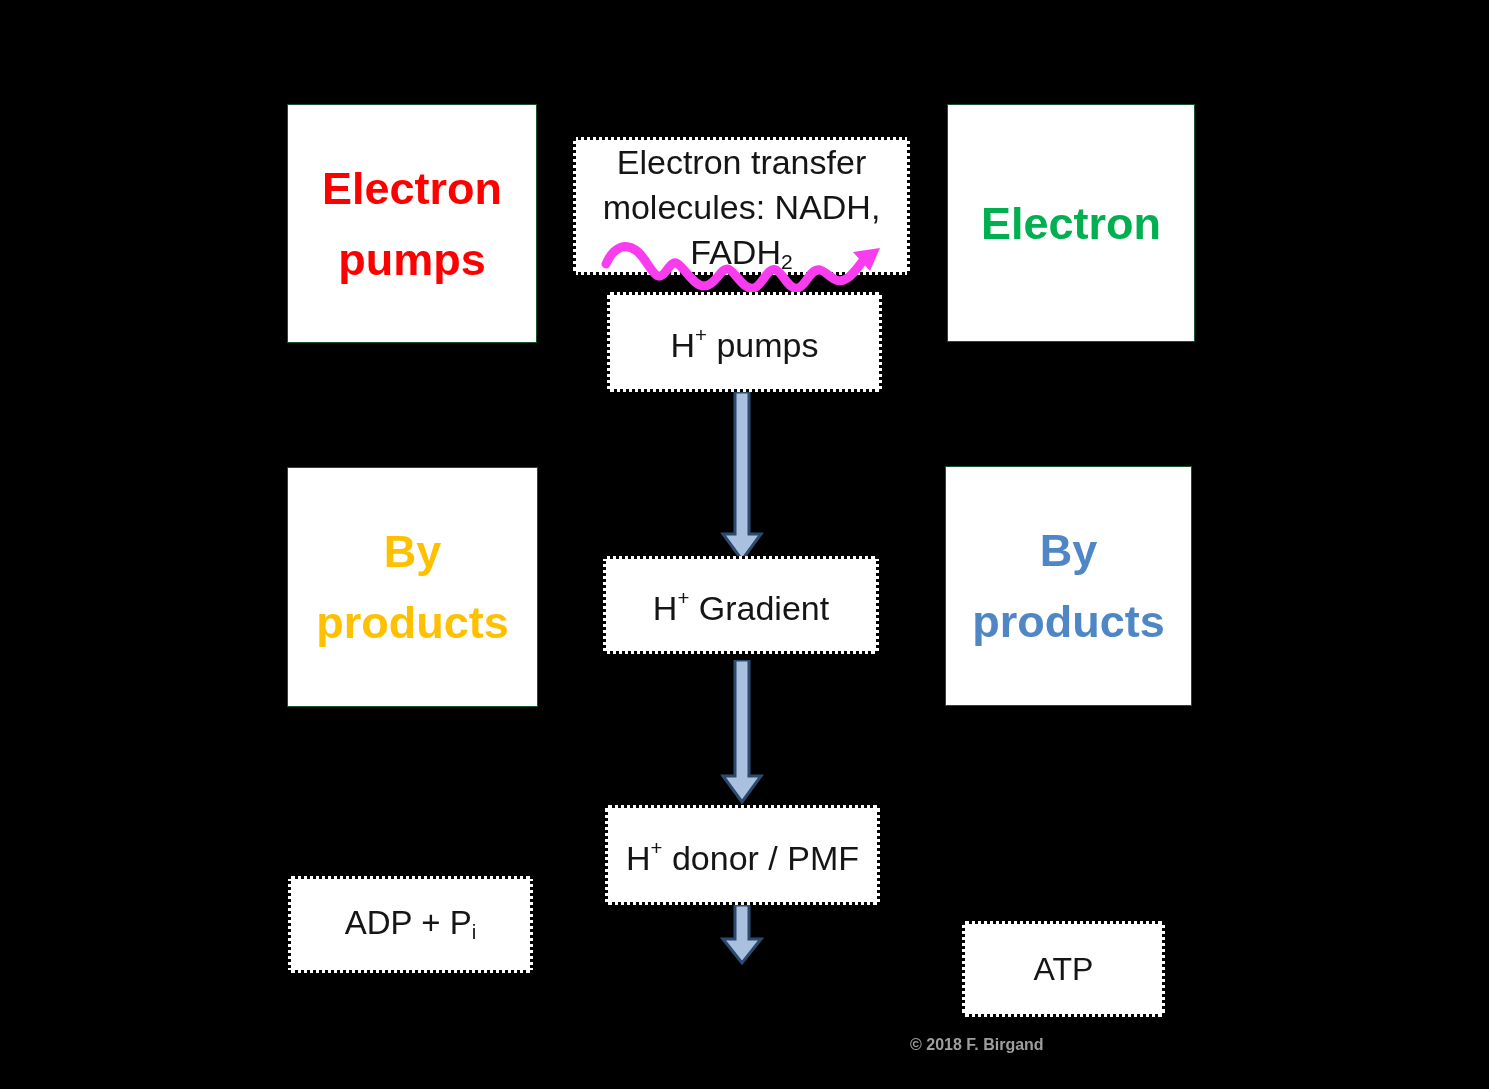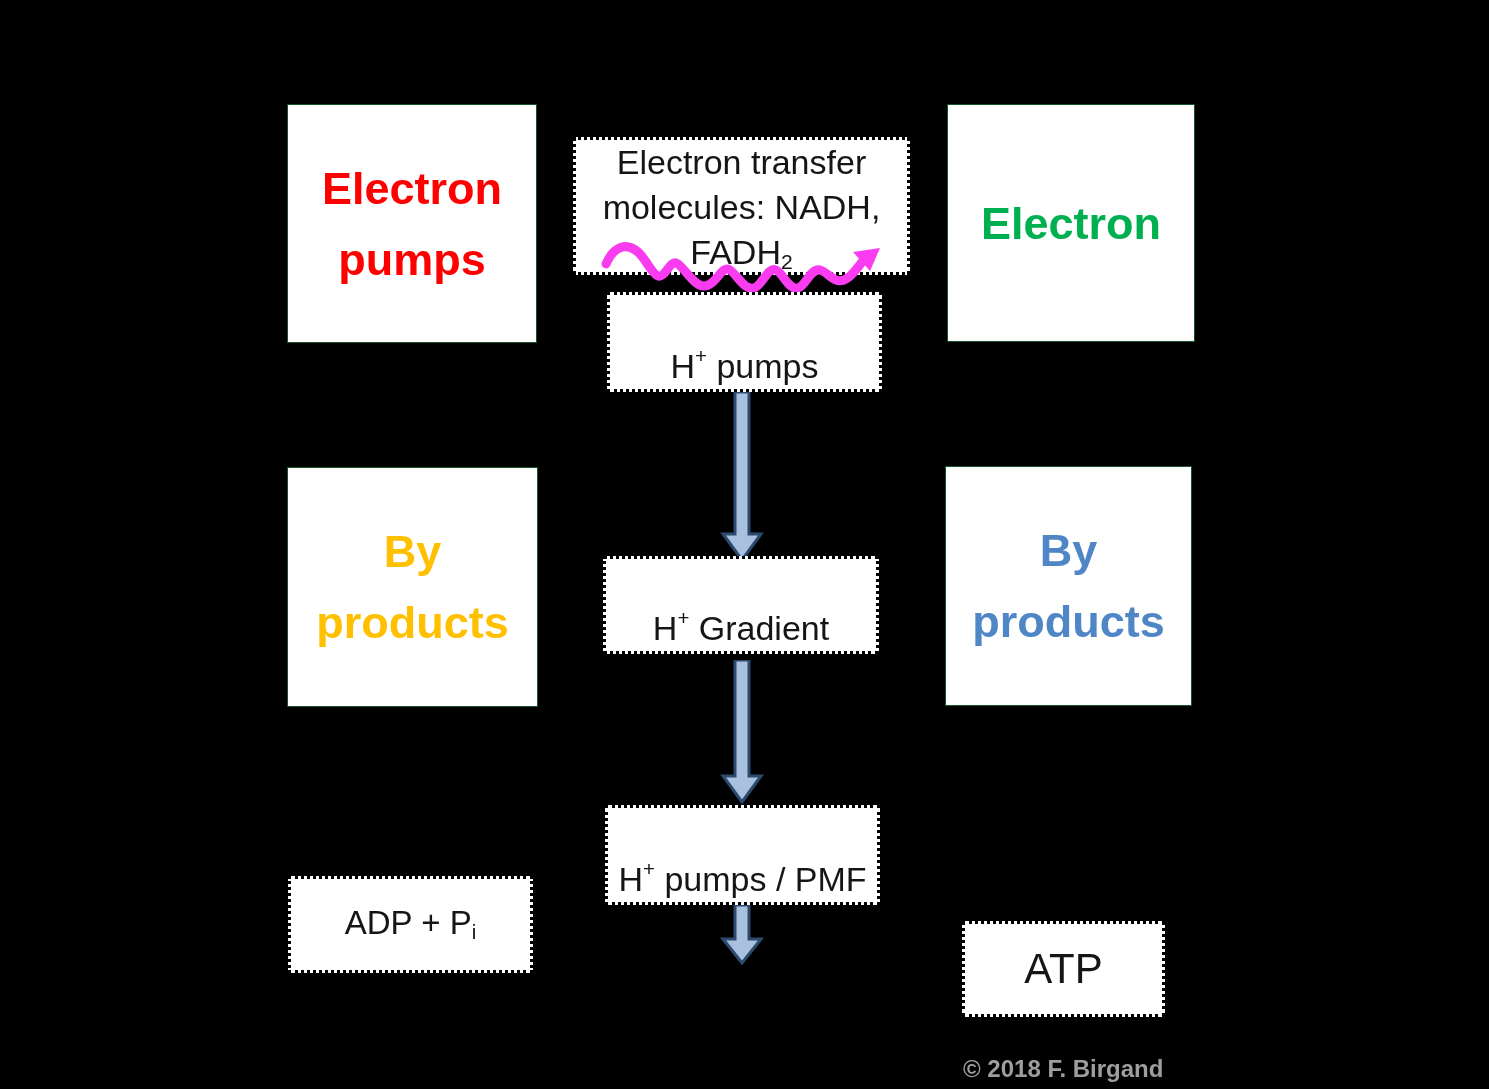--- a/index.html
+++ b/index.html
@@ -8,40 +8,40 @@
     width:1489px;height:1089px;
     background:#000;
     font-family:"Liberation Sans", sans-serif;
     overflow:hidden;
   }
   .box{position:absolute;box-sizing:border-box;background:#fff;
        display:flex;align-items:center;justify-content:center;text-align:center;}
   .solid{border:1px solid #14532d;}
   .dotted{border:3px dotted #000;color:#151515;}
   .big-label{font-weight:700;font-size:45px;line-height:71px;}
-  .mid-label{font-size:34px;line-height:45px;color:#151515;align-items:flex-end;}
+  .mid-label{font-size:34px;line-height:45px;color:#151515;}
   sup{font-size:0.60em;position:relative;top:-0.15em;vertical-align:super;}
   sub{font-size:0.62em;vertical-align:-0.25em;}
 
   
   #electron-donor-box   {left:287px;top:104px;width:250px;height:239px;}
   #transfer-box         {left:573px;top:105px;width:337px;height:138px;align-items:flex-start;margin-top:32px;}
   #electron-acceptor-box{left:947px;top:104px;width:248px;height:238px;}
   #wave-arrow           {position:absolute;left:598px;top:240px;width:284px;height:60px;}
   #h-pumps-box          {left:607px;top:292px;width:275px;height:100px;}
   #arrow-1              {position:absolute;left:720px;top:392px;width:44px;height:170px;}
   #by-products-left-box {left:287px;top:467px;width:251px;height:240px;}
   #h-gradient-box       {left:603px;top:556px;width:276px;height:98px;}
   #by-products-right-box{left:945px;top:466px;width:247px;height:240px;}
   #arrow-2              {position:absolute;left:720px;top:660px;width:44px;height:144px;}
   #h-flow-box           {left:605px;top:805px;width:275px;height:100px;}
   #arrow-3              {position:absolute;left:720px;top:905px;width:44px;height:60px;}
   #adp-box              {left:288px;top:876px;width:245px;height:97px;font-size:33px;}
-  #atp-box              {left:962px;top:921px;width:203px;height:96px;font-size:42px;}
-  #copyright            {position:absolute;left:963px;top:1036px;font-size:24px;font-weight:700;margin-top:19px;}
+  #atp-box              {left:962px;top:921px;width:203px;height:96px;font-size:32px;}
+  #copyright            {position:absolute;left:910px;top:1036px;font-size:16px;font-weight:700;}
 </style>
 </head>
 <body>
 
 <div class="canvas" style="background: rgb(0, 0, 0);">
 
   <div class="box solid big-label" id="electron-donor-box">
     <div style="color: rgb(254, 0, 0);">
       <span>Electron</span><br>
       <span>pumps</span>
@@ -80,21 +80,21 @@
 
   <div class="box dotted mid-label" id="h-gradient-box">
     <span><span>H</span><sup>+</sup><span> Gradient</span></span>
   </div>
 
   <svg id="arrow-2" viewBox="0 0 44 144">
     <path d="M15,0 L15,116 L3,116 L22,142 L41,116 L29,116 L29,0 Z" stroke-width="3" fill="#a9c1df" stroke="#2c4a6e"></path>
   </svg>
 
   <div class="box dotted mid-label" id="h-flow-box">
-    <span><span>H</span><sup>+</sup><span> pumps / PMF</span></span>
+    <span><span>H</span><sup>+</sup><span> donor / PMF</span></span>
   </div>
 
   <svg id="arrow-3" viewBox="0 0 44 60">
     <path d="M15,0 L15,34 L3,34 L22,58 L41,34 L29,34 L29,0 Z" stroke-width="3" fill="#a9c1df" stroke="#2c4a6e"></path>
   </svg>
 
   <div class="box solid big-label" id="by-products-left-box">
     <div style="color: rgb(255, 192, 0);">
       <span>By</span><br>
       <span>products</span>

